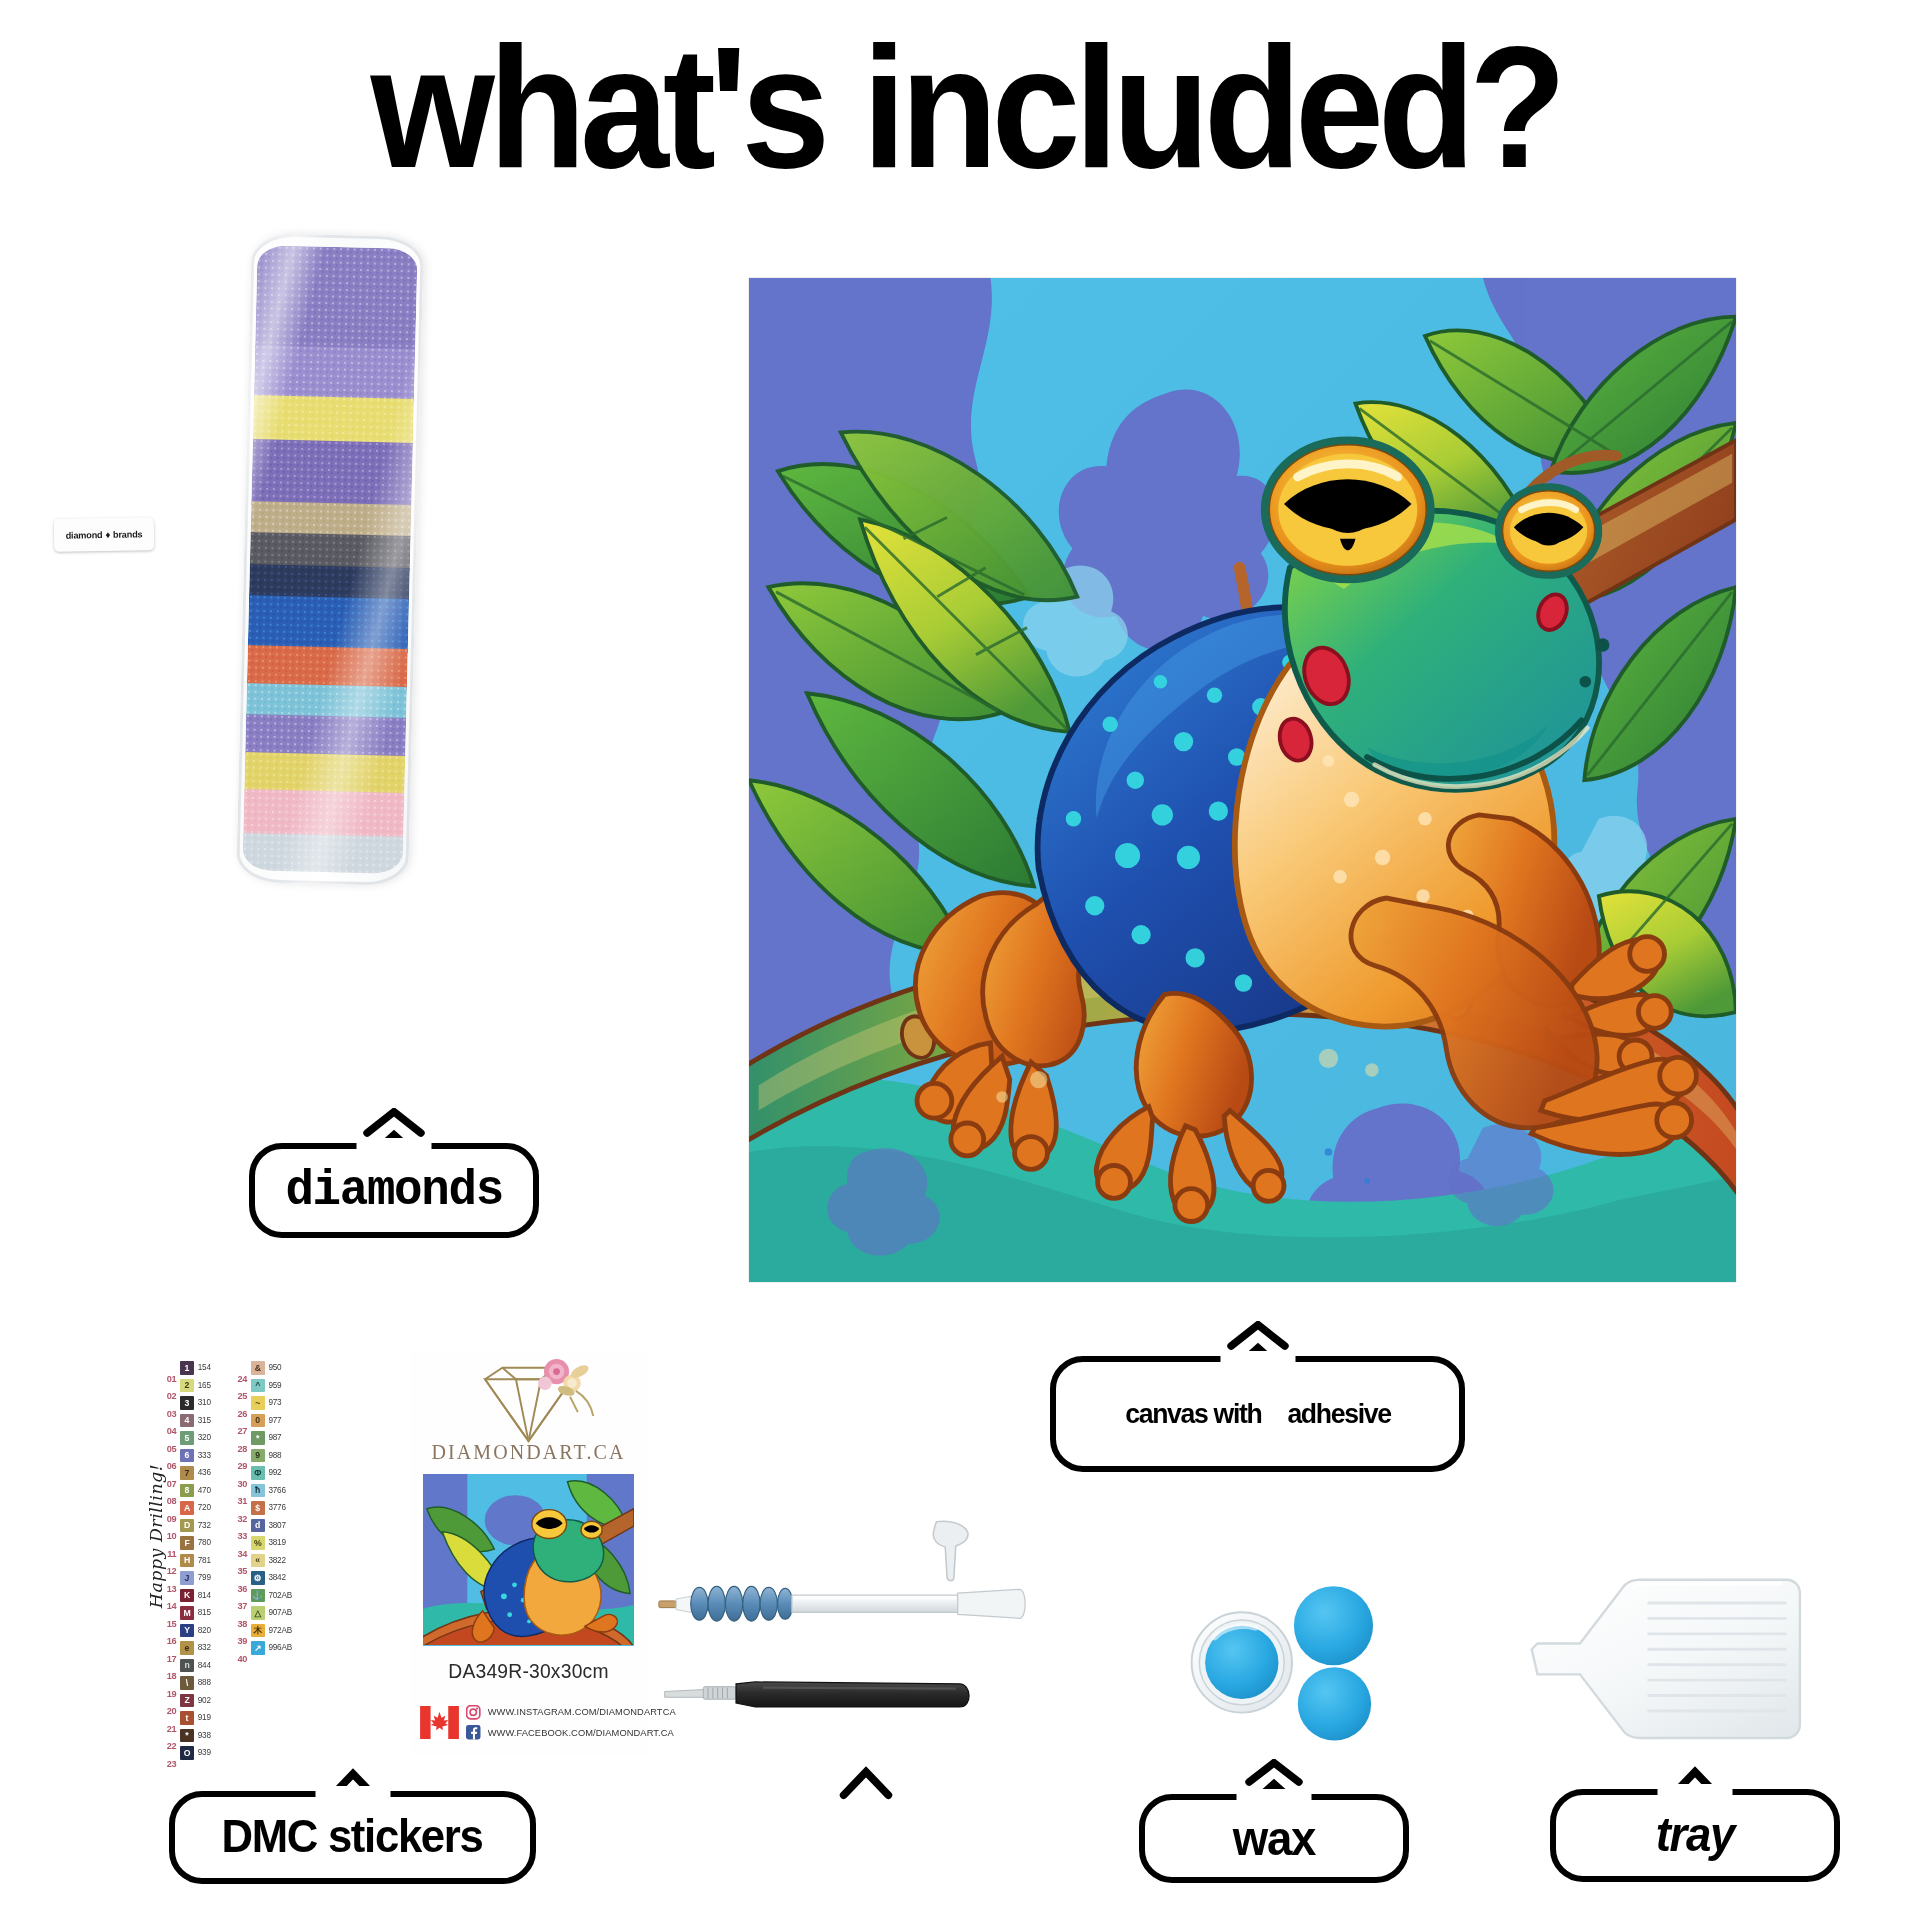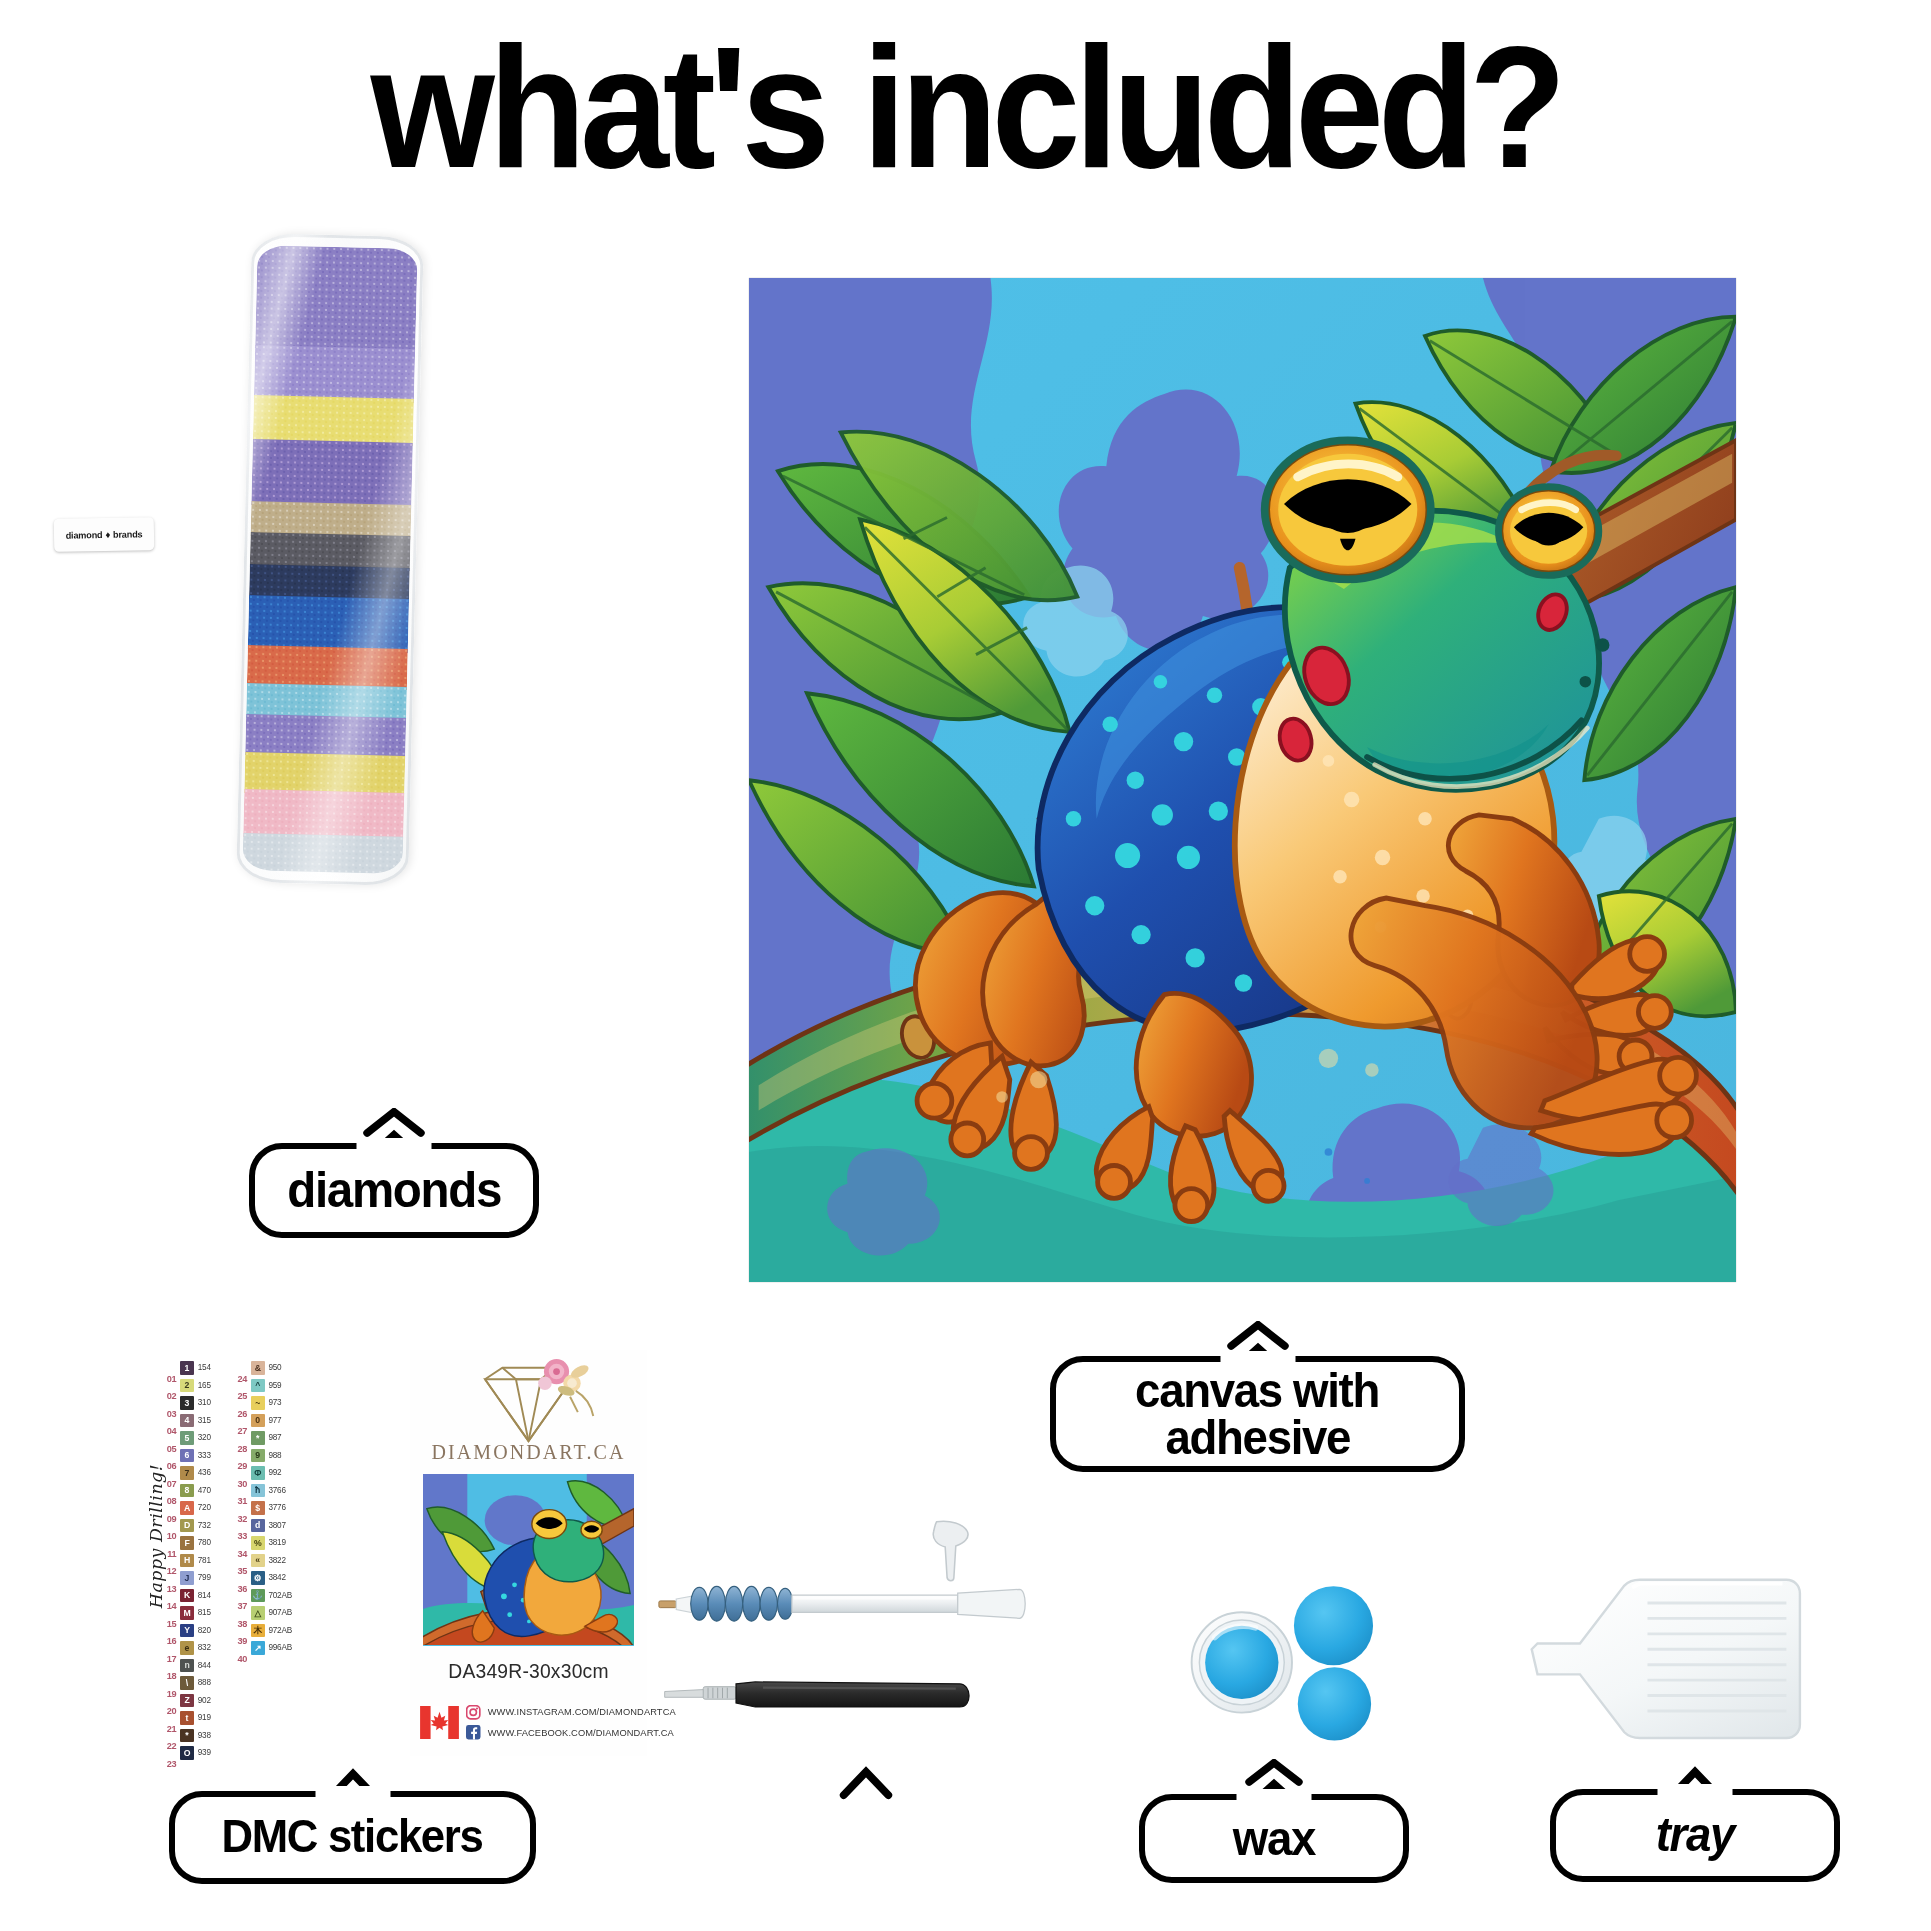--- a/index.html
+++ b/index.html
@@ -240,21 +240,21 @@
       </div>
     <div class="sheen"></div>
   </div>
 </div>
 <div id="bag-label">
   <span>diamond</span>
   <span class="dia">♦</span>
   <span>brands</span>
 </div>
 
-<div class="callout" id="callout-diamonds" style="left:249px; top:1108px; width:290px;">
+<div class="callout" id="callout-diamonds" style="left:249px; top:1108px; width:290px;font-family:Liberation Mono, monospace;">
   <div class="arrow">
     <svg width="70" height="48" viewBox="0 0 72 50">
       <path d="M8 26 L36 4 L64 26" fill="none" stroke="#000" stroke-width="8" stroke-linecap="round" stroke-linejoin="miter"></path>
       <path d="M16 46 L36 28 L56 46" fill="none" stroke="#000" stroke-width="8" stroke-linecap="round" stroke-linejoin="miter"></path>
     </svg>
   </div>
   <div class="box" style="margin-top:35px; height:95px; font-size:50px;">
     <span>diamonds</span>
   </div>
 </div>
@@ -557,21 +557,21 @@
   </svg>
 </div>
 
 <div class="callout" id="callout-canvas" style="left:1050px; top:1321px; width:415px;">
   <div class="arrow">
     <svg width="70" height="48" viewBox="0 0 72 50">
       <path d="M8 26 L36 4 L64 26" fill="none" stroke="#000" stroke-width="8" stroke-linecap="round"></path>
       <path d="M16 46 L36 28 L56 46" fill="none" stroke="#000" stroke-width="8" stroke-linecap="round"></path>
     </svg>
   </div>
-  <div class="box" style="margin-top:35px; height:116px; font-size:48px; flex-direction:column;justify-content:center;">
+  <div class="box" style="margin-top:35px; height:116px; font-size:28px; flex-direction:row;justify-content:center;">
     <span>canvas with</span>
     <span>adhesive</span>
   </div>
 </div>
 
 <div id="dmc-sheet">
   <div id="happy-drilling">Happy Drilling!</div>
   <div class="dmc-cols" id="dmc-cols">
       <div class="dmc-col">
         <div class="dmc-row">

